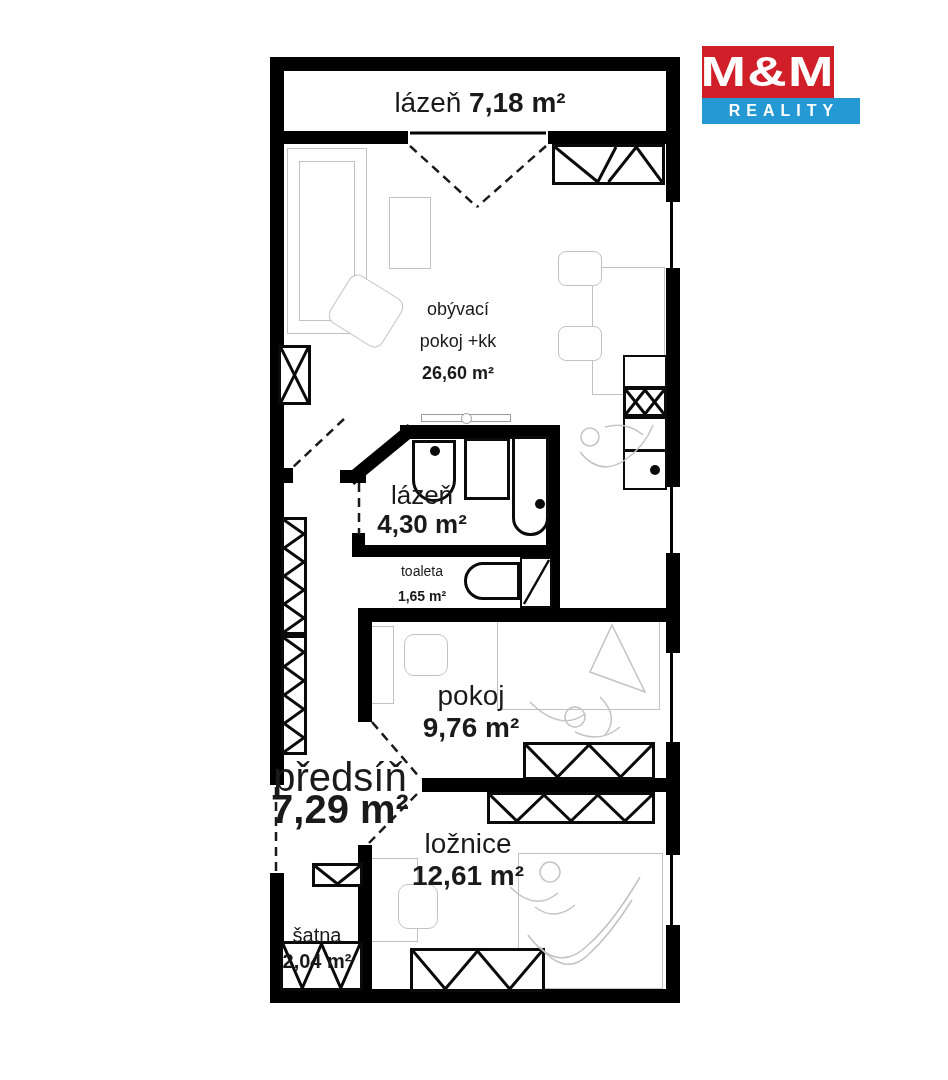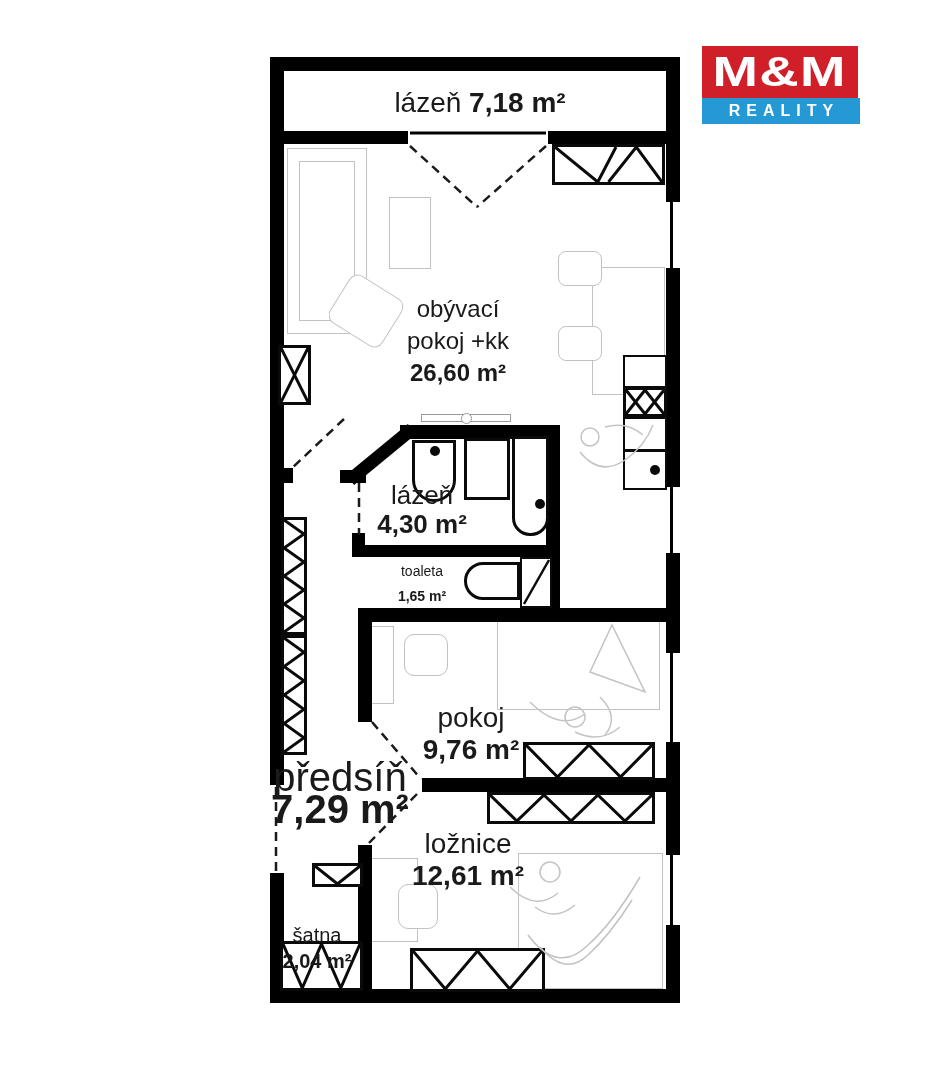--- a/index.html
+++ b/index.html
@@ -11,21 +11,21 @@
   .furn{position:absolute;border:1.5px solid #c2c2c2;background:#fff;box-sizing:border-box;z-index:1;}
   .fix{position:absolute;border:3px solid #0a0a0a;background:#fff;box-sizing:border-box;z-index:3;}
   .sym{position:absolute;border:3px solid #0a0a0a;background:#fff;box-sizing:border-box;z-index:3;}
   .sym svg{width:100%;height:100%;display:block;}
   .dot{position:absolute;width:10px;height:10px;border-radius:50%;background:#0a0a0a;}
   .label{position:absolute;transform:translateX(-50%);text-align:center;white-space:nowrap;z-index:5;}
   .label b{font-weight:bold;}
   .overlay{position:absolute;left:270px;top:57px;z-index:4;pointer-events:none;}
   .logo{position:absolute;left:702px;top:46px;z-index:6;}
   .logo-mm{
-    width:156px;height:52px;background:#d01f28;color:#fff;
+    width:132px;height:52px;background:#d01f28;color:#fff;
     display:flex;align-items:center;justify-content:center;
     font-weight:bold;font-size:42px;letter-spacing:1px;
   }
   .logo-mm span{display:inline-block;transform:scaleX(1.3);}
   .logo-reality{
     width:158px;height:26px;background:#2599d4;color:#fff;
     display:flex;align-items:center;justify-content:center;
     font-weight:bold;font-size:16px;letter-spacing:6px;text-indent:6px;
   }
   .radiator{position:absolute;border:1.5px solid #9a9a9a;background:#fff;box-sizing:border-box;z-index:3;}
@@ -197,34 +197,34 @@
       <path d="M240,830 q25,25 48,6"></path>
       <path d="M265,850 q20,15 40,-2"></path>
     </g>
   </g>
 </svg>
 
 <div class="label" style="left:480px;top:87px;font-size:28px">
   <span>lázeň</span>
   <b>7,18 m²</b>
 </div>
-<div class="label" style="left:458px;top:293px;font-size:24px;line-height:32px">
+<div class="label" style="left:458px;top:293px;font-size:18px;line-height:32px">
   <div>obývací</div>
   <div>pokoj +kk</div>
   <b>26,60 m²</b>
 </div>
 <div class="label" style="left:422px;top:481px;font-size:26px;line-height:29px">
   <div>lázeň</div>
   <b>4,30 m²</b>
 </div>
 <div class="label" style="left:422px;top:559px;font-size:14px;line-height:25px">
   <div>toaleta</div>
   <b>1,65 m²</b>
 </div>
-<div class="label" style="left:471px;top:702px;font-size:28px;line-height:32px">
+<div class="label" style="left:471px;top:680px;font-size:28px;line-height:32px">
   <div>pokoj</div>
   <b>9,76 m²</b>
 </div>
 <div class="label" style="left:340px;top:761px;font-size:40px;line-height:32px">
   <div>předsíň</div>
   <b>7,29 m²</b>
 </div>
 <div class="label" style="left:468px;top:828px;font-size:28px;line-height:32px">
   <div>ložnice</div>
   <b>12,61 m²</b>

